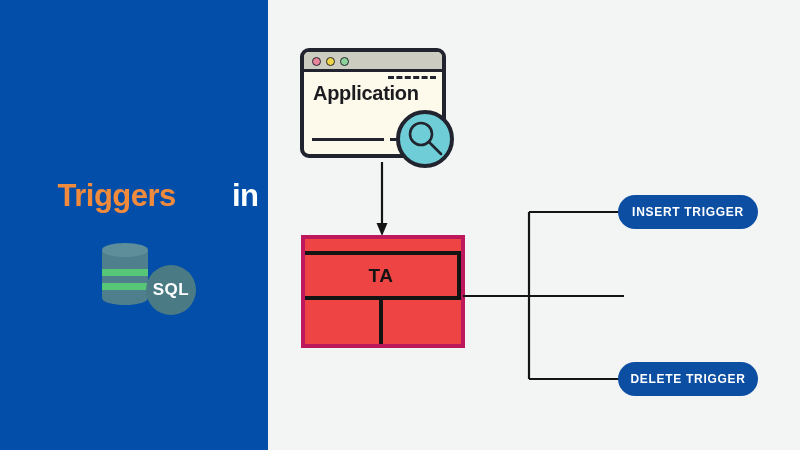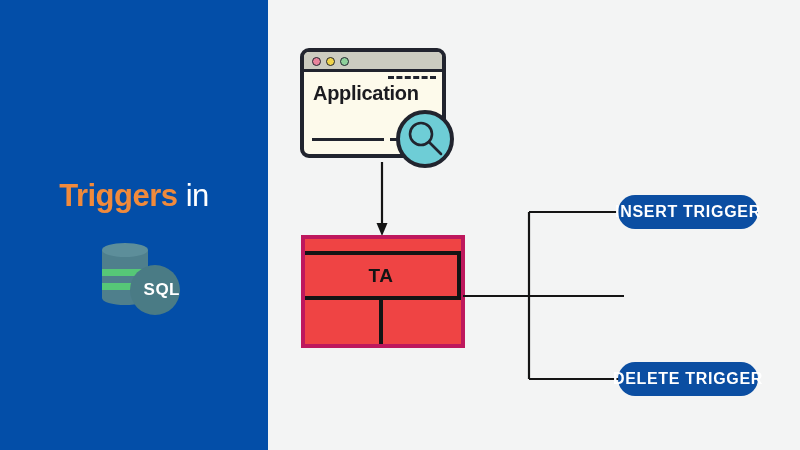--- a/index.html
+++ b/index.html
@@ -29,24 +29,25 @@
     left: 0;
     top: 178px;
     width: 268px;
     text-align: center;
   }
   #title-block .t-main {
     font-size: 31px;
     font-weight: bold;
     letter-spacing: -0.5px;
     color: #f08a3c;
+    margin-left: 48px;
   }
   #title-block .t-sub {
     font-size: 31px;
-    font-weight: normal;
+    font-weight: bold;
     letter-spacing: -0.5px;
     color: #ffffff;
   }
 
   
   #sql-logo {
     position: absolute;
     left: 96px;
     top: 243px;
     width: 90px;
@@ -82,28 +83,28 @@
   .db-band {
     position: absolute;
     left: 0;
     width: 46px; height: 7px;
     background: #56c777;
   }
   .db-band.b1 { top: 26px; }
   .db-band.b2 { top: 40px; }
   .sql-circle {
     position: absolute;
-    left: 34px;
+    left: 50px;
     top: 22px;
     width: 50px; height: 50px;
     border-radius: 50%;
     background: #4a7b85;
     display: flex;
     align-items: center;
-    justify-content: flex-end;
+    justify-content: center;
   }
   .sql-circle span {
     color: #ffffff;
     font-size: 17px;
     font-weight: bold;
     letter-spacing: 0.5px;
   }
 
   
   #app-window {
@@ -246,21 +247,21 @@
   
   .pill {
     position: absolute;
     height: 34px;
     border-radius: 17px;
     background: #0b4ea2;
     color: #ffffff;
     display: flex;
     align-items: center;
     justify-content: center;
-    font-size: 16px;
+    font-size: 12px;
     font-weight: bold;
     letter-spacing: 0.7px;
     white-space: nowrap;
     padding: 0 18px;
     box-sizing: border-box;
   }
   #pill-insert { left: 618px; top: 195px; width: 140px; }
   #pill-update { left: 618px; top: 279px; width: 142px; }
   #pill-delete { left: 618px; top: 362px; width: 140px; text-align: right; }
 </style>

